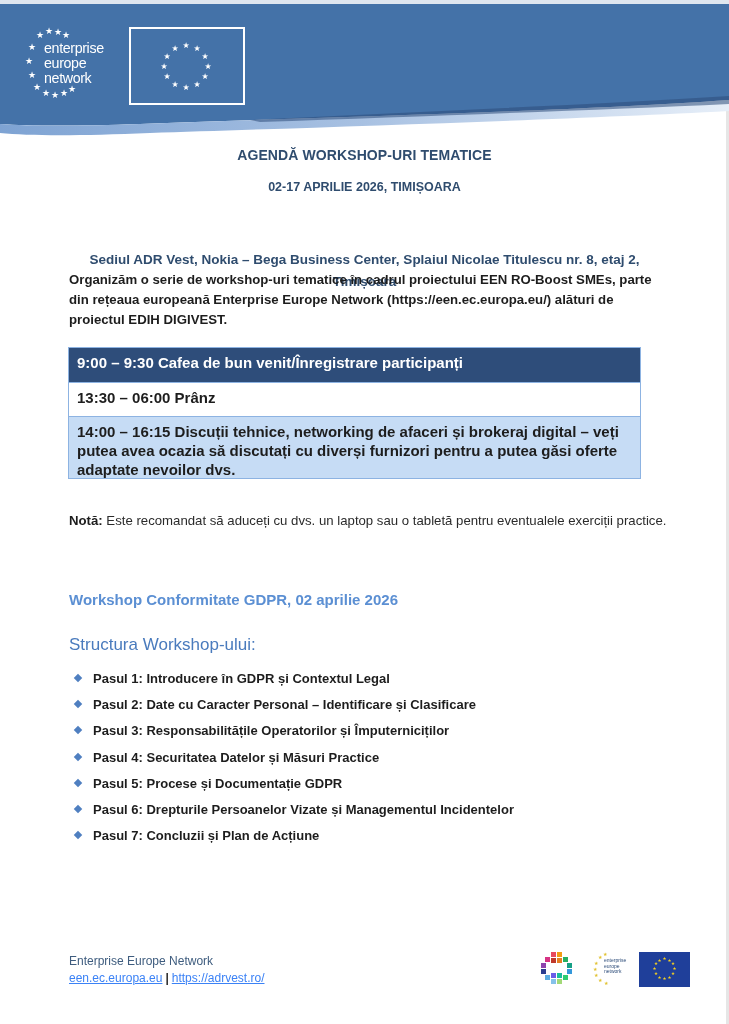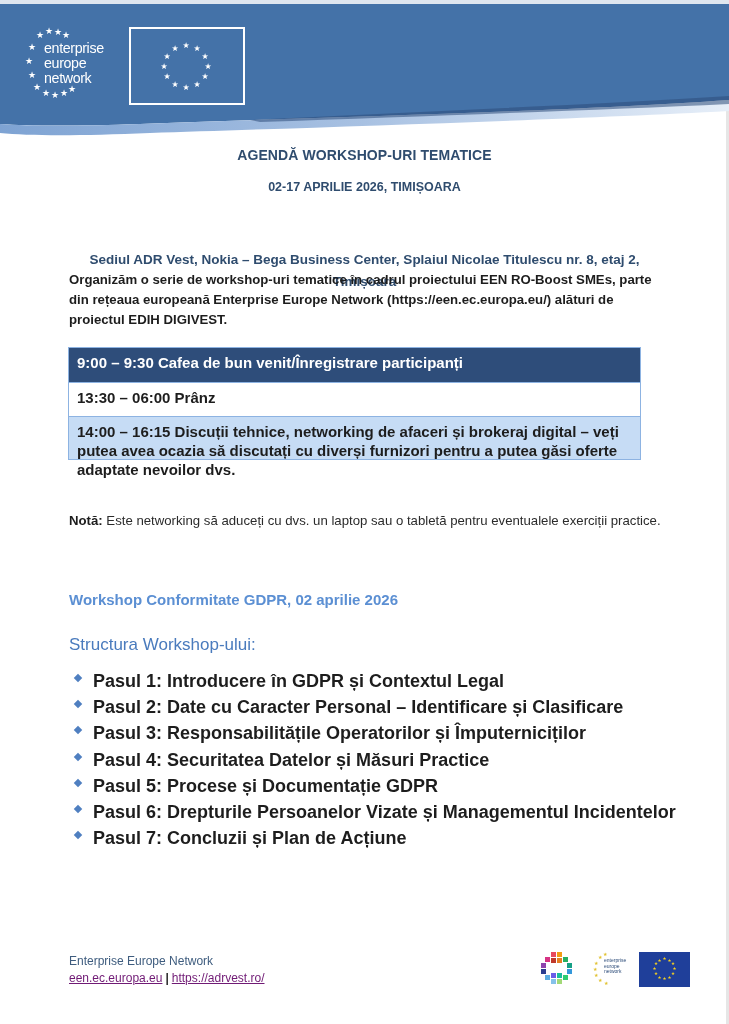--- a/index.html
+++ b/index.html
@@ -24,35 +24,35 @@
 
     .intro { position: absolute; left: 69px; top: 270px; width: 600px; font-size: 13.2px; line-height: 20px; font-weight: bold; color: #1d1d1d; }
 
     
     .agenda { position: absolute; left: 68px; top: 347px; width: 573px; border: 1px solid #8db3e2; }
     .agenda-row { font-size: 15px; font-weight: bold; padding: 5px 8px 0 8px; line-height: 19px; color: #1d1d1d; border-top: 1px solid #8db3e2; }
     .agenda-row:first-child { border-top: none; }
     .r0 { background: #2e4d7a; color: #ffffff; height: 34px; }
     .r1 { background: #c6dcf5; height: 34px; }
     .r2 { background: #ffffff; height: 34px; }
-    .r3 { background: #c6dcf5; height: 43px; }
+    .r3 { background: #c6dcf5; height: 62px; }
 
     .note { position: absolute; left: 69px; top: 508px; width: 600px; font-size: 13.2px; line-height: 26px; color: #2b2b2b; }
     .note b { color: #1d1d1d; }
 
     .section-title { position: absolute; left: 69px; top: 591px; font-size: 15px; font-weight: bold; color: #5b8fd3; }
     .structure-label { position: absolute; left: 69px; top: 635px; font-size: 17px; color: #4a7bbd; }
 
     .steps { position: absolute; left: 75px; top: 671px; list-style: none; }
-    .step { position: relative; height: 26.2px; font-size: 18px; font-weight: bold; color: #1d1d1d; padding-left: 18px; white-space: nowrap; }
+    .step { position: relative; height: 26.2px; font-size: 13px; font-weight: bold; color: #1d1d1d; padding-left: 18px; white-space: nowrap; }
     .bullet { position: absolute; left: 0; top: 4px; width: 6px; height: 6px; background: #4f7fc0; transform: rotate(45deg); }
 
     
     .footer-left { position: absolute; left: 69px; top: 953px; font-size: 12px; color: #3e5c7e; line-height: 17px; }
-    .footer-links a { color: #701a75; text-decoration: underline; }
+    .footer-links a { color: #3b82f6; text-decoration: underline; }
     .footer-sep { color: #2a2a2a; font-weight: bold; padding: 0 3px; }
 
     .adr-logo { position: absolute; left: 537px; top: 950px; width: 40px; height: 40px; }
     .adr-text { position: absolute; left: 534px; top: 1038px; font-size: 12px; font-weight: bold; color: #3a4a6a; letter-spacing: -0.2px; }
     .small-een { position: absolute; left: 592px; top: 952px; width: 42px; height: 36px; }
     .small-een-text { position: absolute; left: 604px; top: 958px; font-size: 5px; line-height: 5.5px; color: #2e4d7a; }
     .small-eu { position: absolute; left: 639px; top: 952px; width: 51px; height: 35px; background: #1f3f9a; }
   </style>
 </head>
 <body>
@@ -125,21 +125,21 @@
 
 <div class="intro">Organizăm o serie de workshop-uri tematice în cadrul proiectului EEN RO-Boost SMEs, parte din rețeaua europeană Enterprise Europe Network (https://een.ec.europa.eu/) alături de proiectul EDIH DIGIVEST.</div>
 
 <div class="agenda">
   <div class="agenda-row r0">9:00 – 9:30 Cafea de bun venit/Înregistrare participanți</div>
   <div class="agenda-row r2">13:30 – 06:00 Prânz</div>
   <div class="agenda-row r3">14:00 – 16:15 Discuții tehnice, networking de afaceri și brokeraj digital – veți putea avea ocazia să discutați cu diverși furnizori pentru a putea găsi oferte adaptate nevoilor dvs.</div>
 </div>
 
 <div class="note">
-  <b>Notă:</b><span> Este networking să aduceți cu dvs. un laptop sau o tabletă pentru eventualele exerciții practice.</span>
+  <b>Notă:</b><span> Este recomandat să aduceți cu dvs. un laptop sau o tabletă pentru eventualele exerciții practice.</span>
 </div>
 
 <div class="section-title">Workshop Conformitate GDPR, 02 aprilie 2026</div>
 <div class="structure-label">Structura Workshop-ului:</div>
 
 <ul class="steps">
   <li class="step"><span class="bullet"></span><span>Pasul 1: Introducere în GDPR și Contextul Legal</span></li>
   <li class="step"><span class="bullet"></span><span>Pasul 2: Date cu Caracter Personal – Identificare și Clasificare</span></li>
   <li class="step"><span class="bullet"></span><span>Pasul 3: Responsabilitățile Operatorilor și Împuterniciților</span></li>
   <li class="step"><span class="bullet"></span><span>Pasul 4: Securitatea Datelor și Măsuri Practice</span></li>

